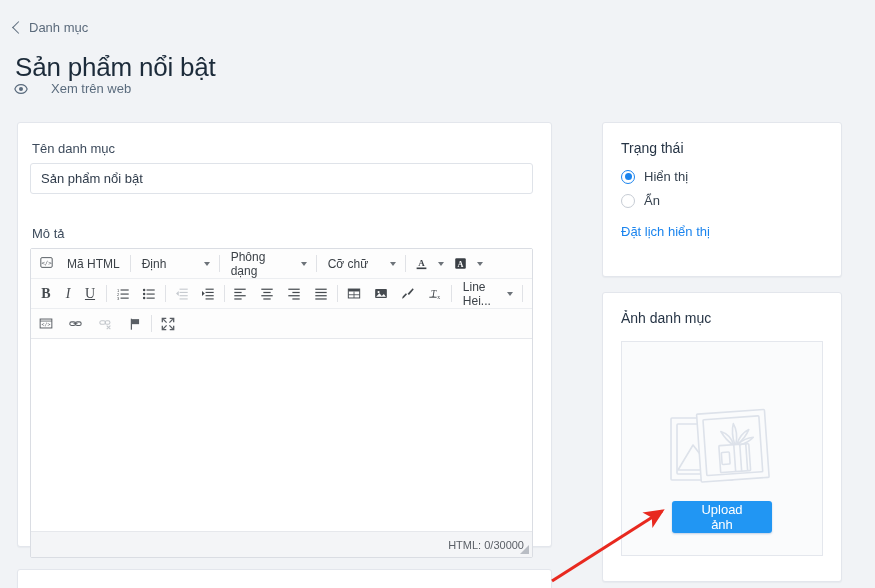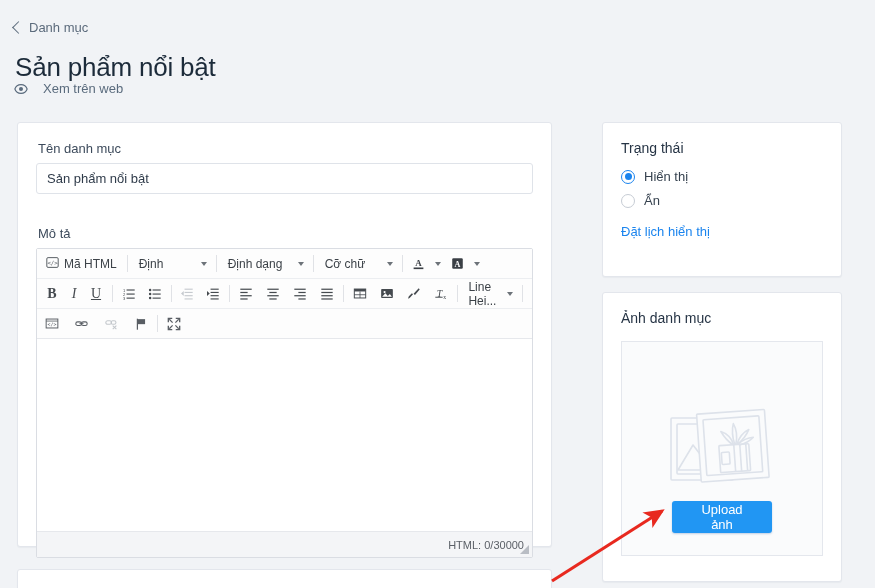--- a/index.html
+++ b/index.html
@@ -25,21 +25,21 @@
     border-left: 1.6px solid #5c6b7c; border-bottom: 1.6px solid #5c6b7c;
     transform: rotate(45deg); margin-top: -1px;
   }
   .page-title {
     position: absolute; left: 15px; top: 34px;
     font-size: 26px; line-height: 32px; font-weight: 400;
     color: #1c2b3a; letter-spacing: -0.2px;
   }
   .viewweb {
     position: absolute; left: 14px; top: 81px;
-    display: flex; align-items: center; gap: 15px;
+    display: flex; align-items: center; gap: 23px;
     font-size: 13px; color: #5a6b7d; cursor: pointer;
   }
   .eye-ic {
     position: relative; width: 14px; height: 14px;
     display: inline-flex; align-items: center; justify-content: center;
   }
 
   
   .card {
     position: absolute; background: #fff;
@@ -54,21 +54,21 @@
   .field-label {
     font-size: 13px; color: #3d4b5c; margin: 0 0 7px 2px;
   }
   .text-input {
     display: block; width: 100%; height: 31px;
     border: 1px solid #dfe3e9; border-radius: 3px;
     padding: 0 10px; font-size: 13px; color: #2f3b4a;
     font-family: inherit; background: #fff; outline: none;
   }
 
-  .main-inner { padding: 18px 18px 0 18px; }
+  .main-inner { padding: 18px 18px 0 12px; }
   .lbl-mota { margin-top: 32px; }
 
   
   .editor {
     margin-top: 7px; border: 1px solid #dadde3;
     border-radius: 2px; background: #fff;
     width: 100%;
   }
   .tb-row {
     display: flex; align-items: center;
@@ -94,21 +94,21 @@
     cursor: pointer; padding: 0 4px 0 6px; border-radius: 2px;
   }
   .caret {
     width: 0; height: 0; margin-left: 10px;
     border-left: 3.5px solid transparent;
     border-right: 3.5px solid transparent;
     border-top: 4px solid #6d7379;
   }
   .caret.sm { margin-left: 5px; }
   .tb-html {
-    display: inline-flex; align-items: center; gap: 5px;
+    display: inline-flex; align-items: center; gap: 14px;
     font-size: 12px; color: #3c4248; padding: 0 5px; height: 22px;
     cursor: pointer; border-radius: 2px;
   }
 
   .editor-body {
     height: 192px; background: #fff;
   }
   .editor-status {
     height: 26px; background: #f4f5f7;
     border-top: 1px solid #e6e8ec;
@@ -216,21 +216,21 @@
             </span>
             <span>Mã HTML</span>
           </span>
           <span class="tb-sep"></span>
           <span class="tb-combo" style="width:78px">
             <span>Định</span>
             <span class="caret"></span>
           </span>
           <span class="tb-sep"></span>
           <span class="tb-combo" style="width:86px">
-            <span>Định dạng</span>
+            <span>Phông dạng</span>
             <span class="caret"></span>
           </span>
           <span class="tb-sep"></span>
           <span class="tb-combo" style="width:78px">
             <span>Cỡ chữ</span>
             <span class="caret"></span>
           </span>
           <span class="tb-sep"></span>
           <span class="tb-btn">
             <svg width="13" height="14" viewBox="0 0 16 16">

